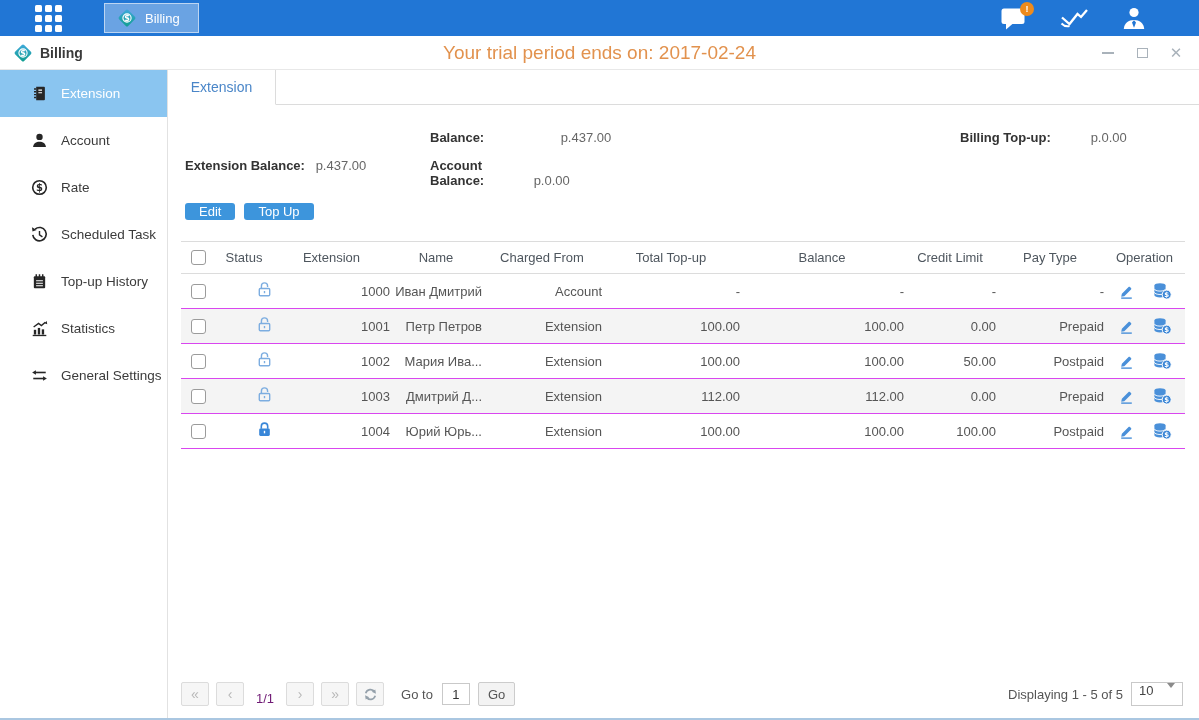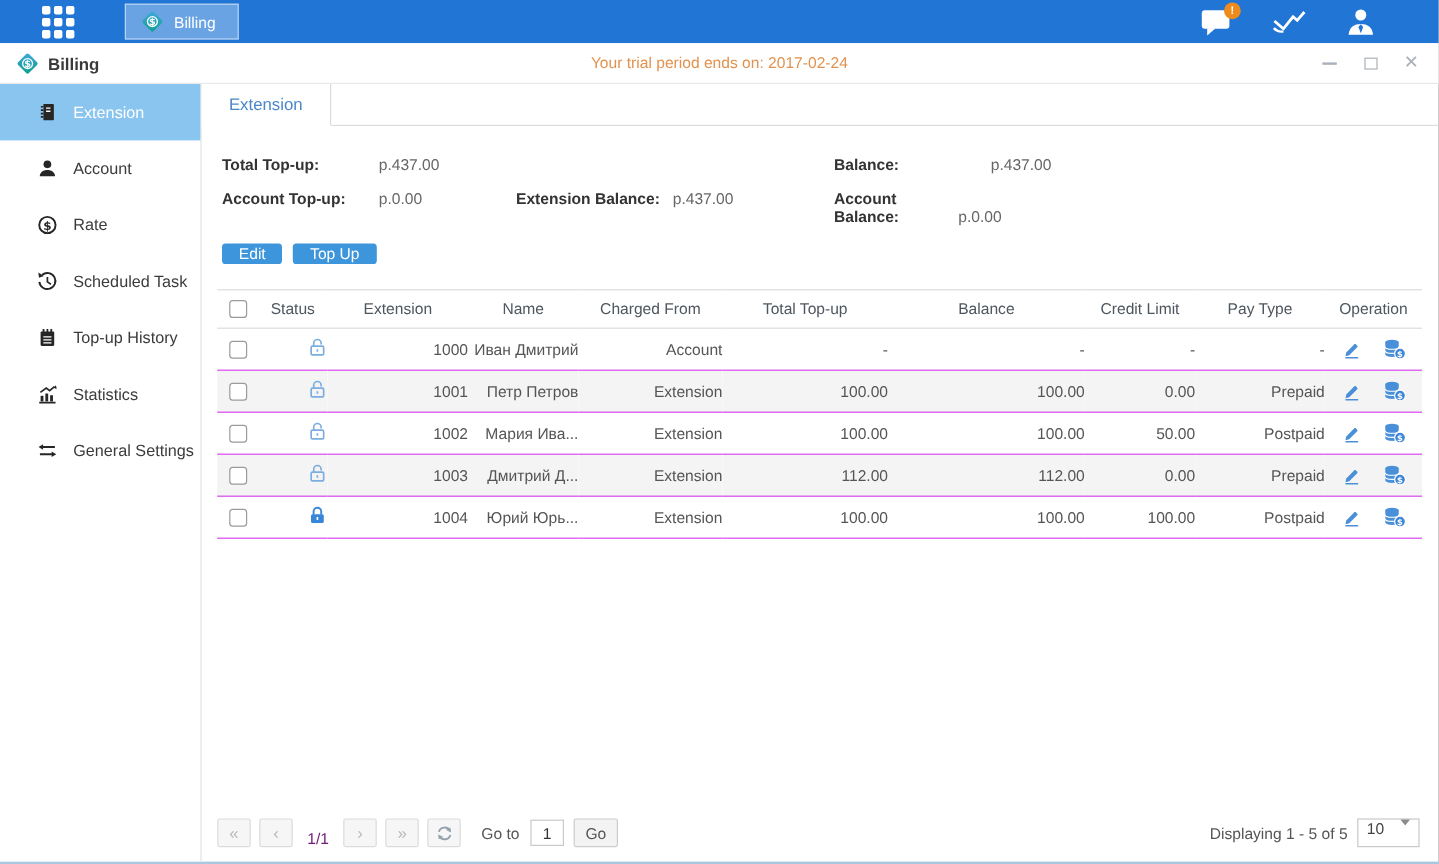--- a/index.html
+++ b/index.html
@@ -18,21 +18,21 @@
   .topbar-right { margin-left:auto; display:flex; align-items:center; gap:32px; padding-right:52px; }
   .tb-icon { position:relative; display:flex; align-items:center; cursor:pointer; }
   .badge { position:absolute; top:-5px; right:-7px; width:14px; height:14px; background:#ee8b1d;
            border-radius:50%; color:#fff; font-size:9px; font-weight:bold; display:flex;
            align-items:center; justify-content:center; }
 
   
   .titlebar { height:34px; display:flex; align-items:center; padding:0 16px 0 13px;
               border-bottom:1px solid #e8e8e8; flex-shrink:0; position:relative; background:#fff; }
   .win-title { font-weight:bold; font-size:14px; color:#3a3a3a; margin-left:7px; }
-  .trial { position:absolute; left:0; right:0; text-align:center; color:#e2924e; font-size:13px; }
+  .trial { position:absolute; left:0; right:0; text-align:center; color:#e2924e; font-size:19px; }
   .win-controls { margin-left:auto; display:flex; align-items:center; gap:20px; z-index:1; }
   .wc { cursor:pointer; display:flex; align-items:center; justify-content:center; width:14px; height:14px; }
   .wc-min i { width:12px; height:2px; background:#a9b2ba; display:block; }
   .wc-max i { width:11px; height:10px; border:1.5px solid #a9b2ba; display:block; }
   .wc-close { color:#a9b2ba; font-size:15px; line-height:1; }
 
   
   .body { flex:1; display:flex; min-height:0; }
   .sidebar { width:168px; border-right:1px solid #e2e2e2; flex-shrink:0; background:#fff; }
   .side-item { height:47px; display:flex; align-items:center; padding-left:30px; gap:13px;
@@ -259,32 +259,28 @@
 
     <div class="content">
 
       <div class="tabstrip">
         <div class="tab">
           <span>Extension</span>
         </div>
       </div>
 
       <div class="summary">
-        <div>
-          <span class="sum-label">Total Top-up:</span>
-          <span class="sum-value">p.437.00</span>
-        </div>
         <div></div>
         <div>
           <span class="sum-label">Balance:</span>
           <span class="sum-value">p.437.00</span>
         </div>
         <div></div>
         <div>
-          <span class="sum-label">Account Top-up:</span>
+          <span class="sum-label">Billing Top-up:</span>
           <span class="sum-value">p.0.00</span>
         </div>
         <div>
           <span class="sum-label">Extension Balance:</span>
           <span class="sum-value">p.437.00</span>
         </div>
         <div>
           <span class="sum-label narrow">Account Balance:</span>
           <span class="sum-value">p.0.00</span>
         </div>

